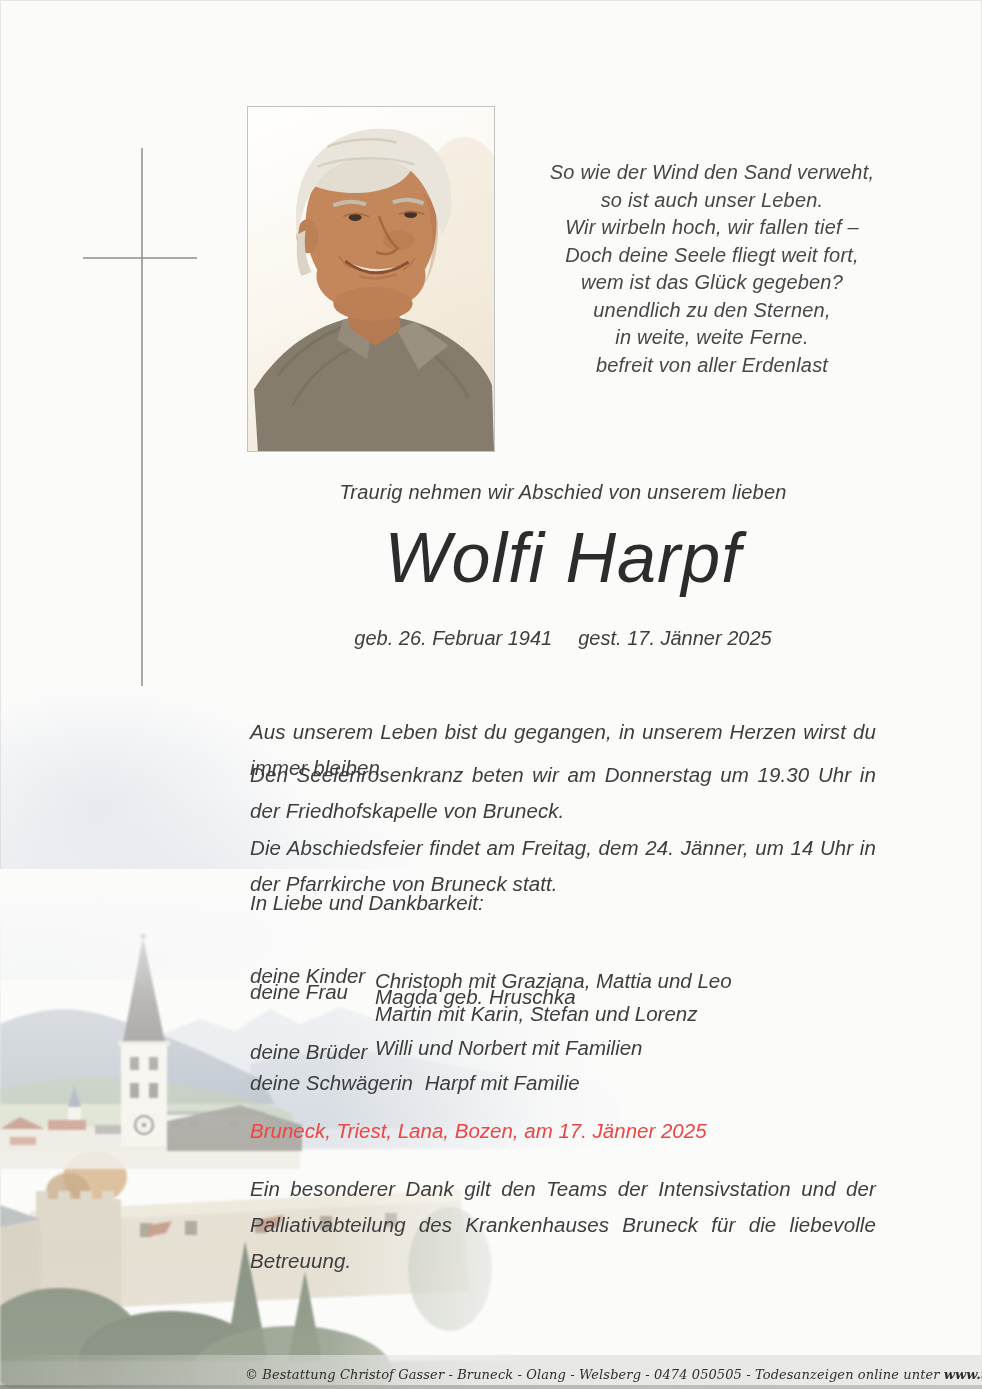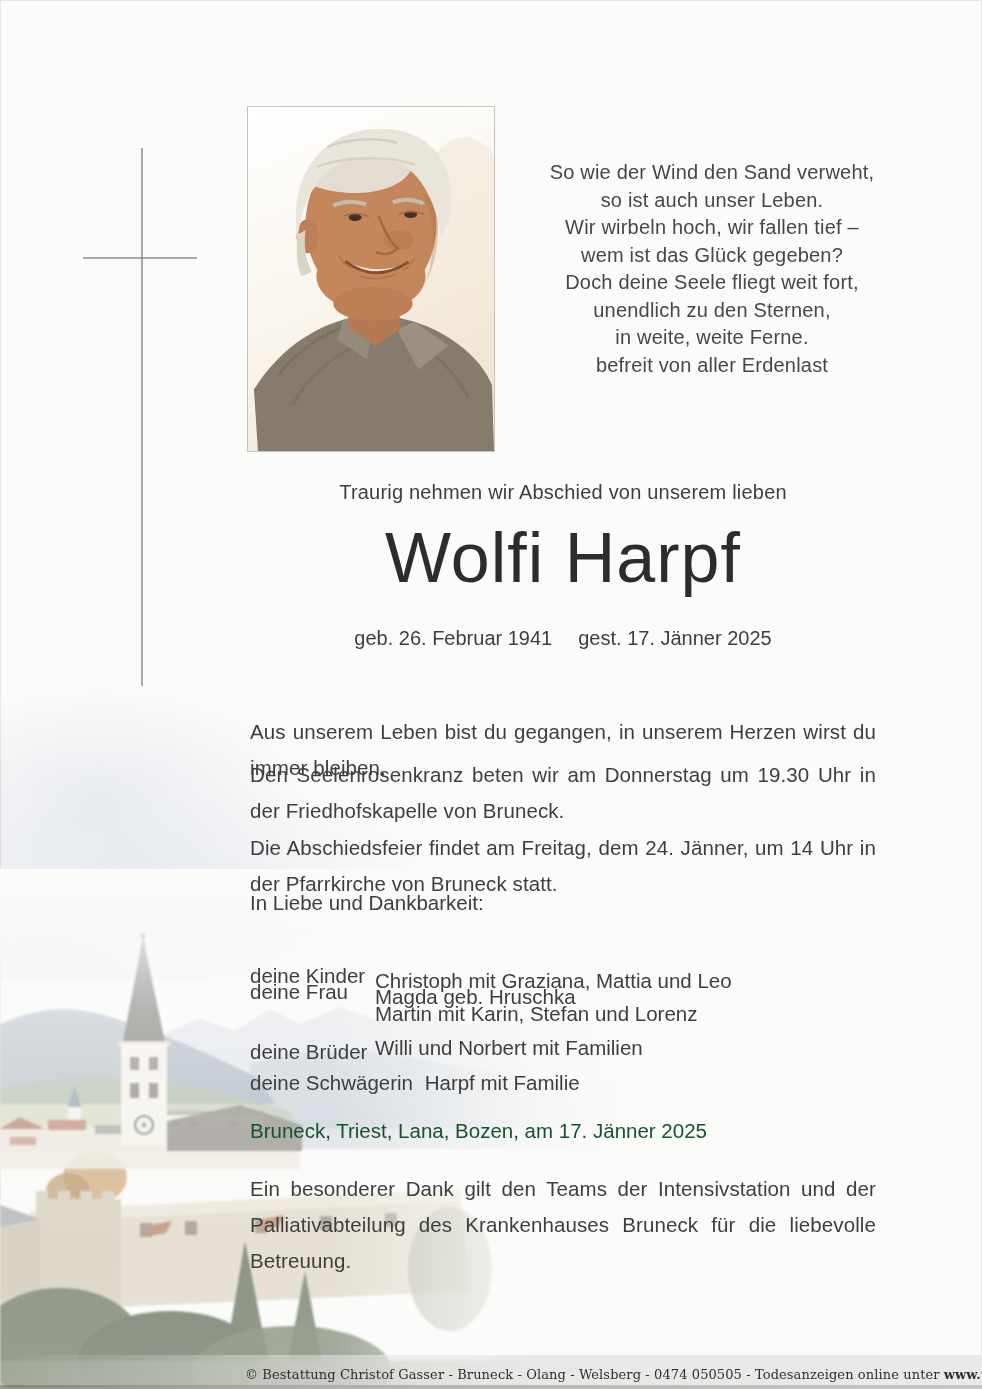--- a/index.html
+++ b/index.html
@@ -4,20 +4,21 @@
 <style>
   html,body{margin:0;padding:0;}
   body{width:982px;height:1389px;overflow:hidden;background:#ffffff;}
   .page{
     position:relative;width:982px;height:1389px;
     background:#fbfbfa;
     font-family:"Liberation Sans",sans-serif;
     color:#3e3e3e;
     box-shadow:inset 0 0 0 1px #e6e6e4;
     overflow:hidden;
+    font-style:italic;
   }
   
   .cloud-haze{
     position:absolute;left:0;top:520px;width:560px;height:460px;
     background:
       radial-gradient(ellipse 300px 170px at 18% 62%, rgba(183,193,213,0.30), rgba(183,193,213,0) 70%),
       radial-gradient(ellipse 260px 140px at 45% 80%, rgba(190,199,216,0.22), rgba(190,199,216,0) 70%),
       radial-gradient(ellipse 340px 190px at 8% 92%, rgba(176,188,210,0.28), rgba(176,188,210,0) 72%);
     pointer-events:none;
   }
@@ -81,21 +82,21 @@
   .relation-row .rel-label{flex:0 0 125px;}
   .relation-row .rel-lines{flex:1;line-height:33px;}
   .row-frau{top:980px;}
   .row-kinder{top:964px;}
   .row-brueder{top:1031px;align-items:flex-end;}
   .row-schwaegerin{top:1066px;display:block;}
   .row-schwaegerin .rel-label{display:inline;}
   .row-schwaegerin .rel-lines{display:inline;margin-left:6px;}
   .place-date{
     position:absolute;left:250px;top:1119px;width:626px;
-    font-size:20.5px;color:#14532d;
+    font-size:20.5px;color:#ef4444;
   }
   .para-thanks{top:1171px;}
   
   .footer-band{
     position:absolute;left:0;bottom:0;width:982px;height:34px;
     background:linear-gradient(to right, rgba(228,228,224,0) 0%, rgba(228,228,226,0.55) 32%, rgba(230,230,228,0.92) 58%, rgba(232,232,230,0.95) 100%);
   }
   .footer-text{
     position:absolute;left:245px;bottom:7px;width:600px;
     text-align:center;font-family:"DejaVu Serif","Liberation Serif",serif;
@@ -237,22 +238,22 @@
       <path d="M112 170 Q 130 176 150 168" stroke="#b06b44" stroke-width="2" fill="none" opacity="0.6"></path>
       <path d="M92 150 Q 96 158 104 162" stroke="#a5693f" stroke-width="1.5" fill="none" opacity="0.6"></path>
       <path d="M168 152 Q 164 160 156 164" stroke="#a5693f" stroke-width="1.5" fill="none" opacity="0.6"></path>
     </svg>
   </div>
 
   <div class="poem">
     <div>So wie der Wind den Sand verweht,</div>
     <div>so ist auch unser Leben.</div>
     <div>Wir wirbeln hoch, wir fallen tief –</div>
+    <div>Doch deine Seele fliegt weit fort,</div>
     <div>wem ist das Glück gegeben?</div>
-    <div>Doch deine Seele fliegt weit fort,</div>
     <div>unendlich zu den Sternen,</div>
     <div>in weite, weite Ferne.</div>
     <div>befreit von aller Erdenlast</div>
   </div>
 
   <div class="intro">Traurig nehmen wir Abschied von unserem lieben</div>
   <div class="name">Wolfi Harpf</div>
   <div class="dates">
     <span class="birth">geb. 26. Februar 1941</span><span class="death">gest. 17. Jänner 2025</span>
   </div>

